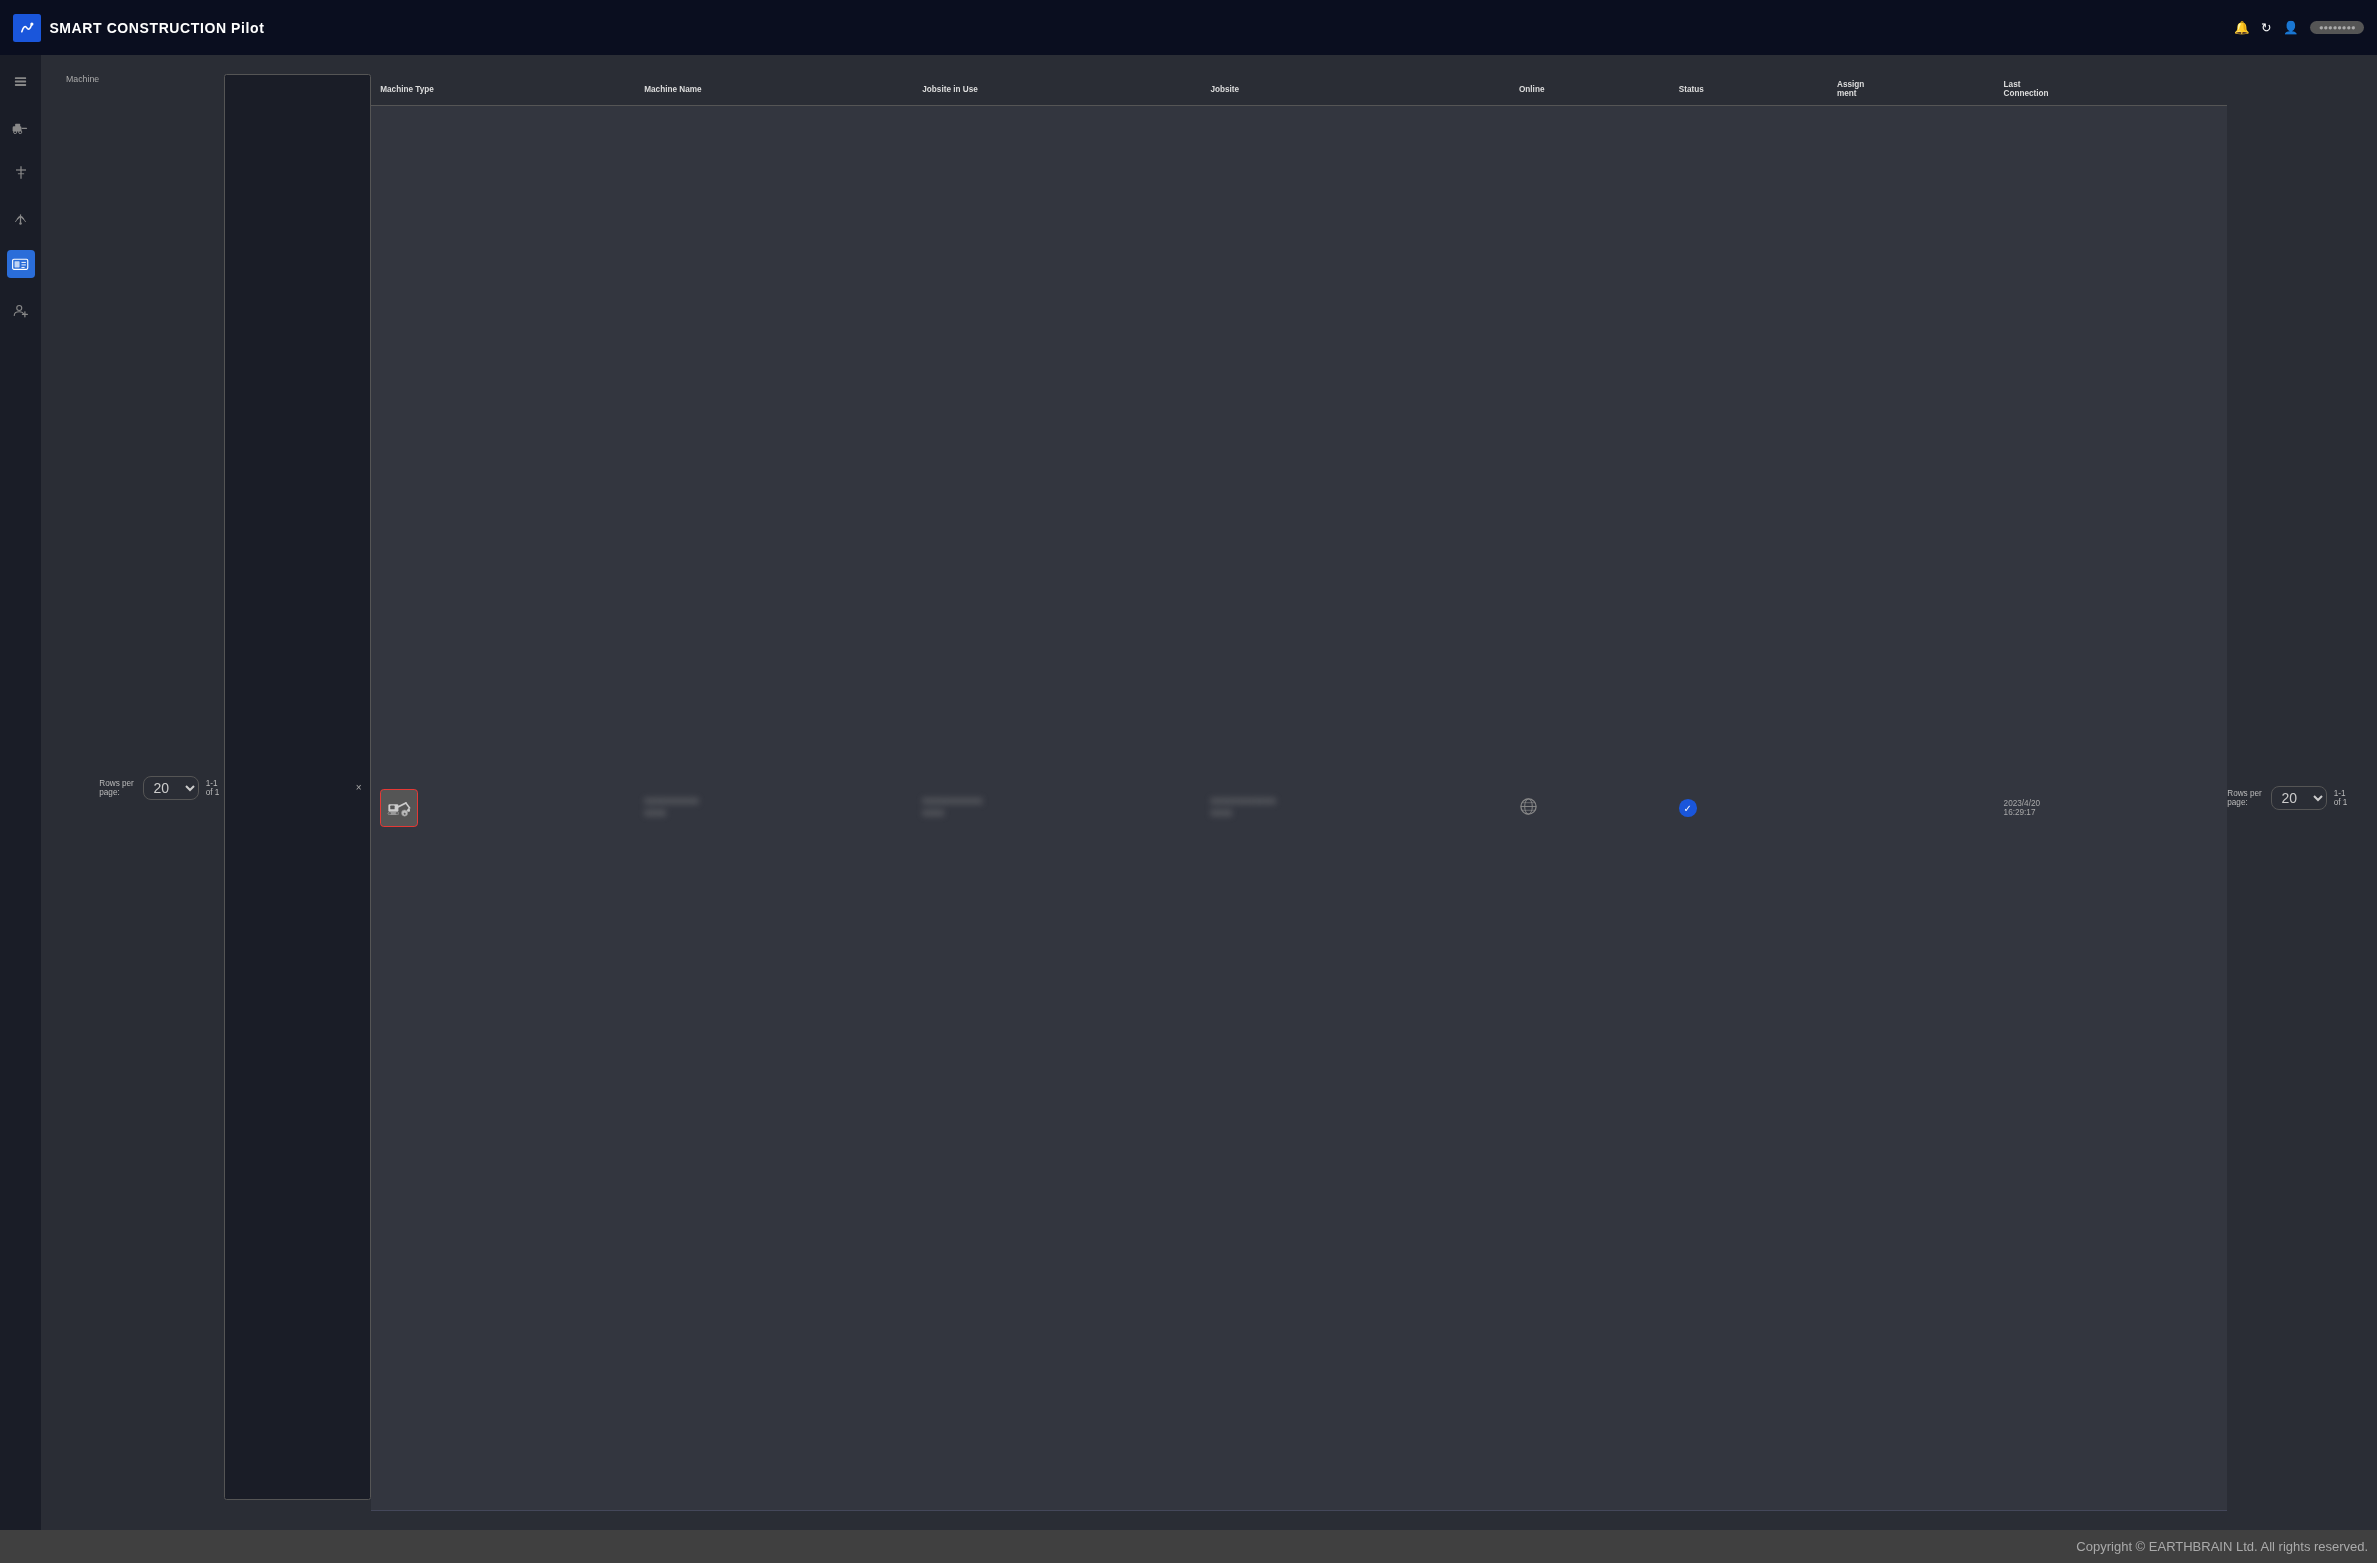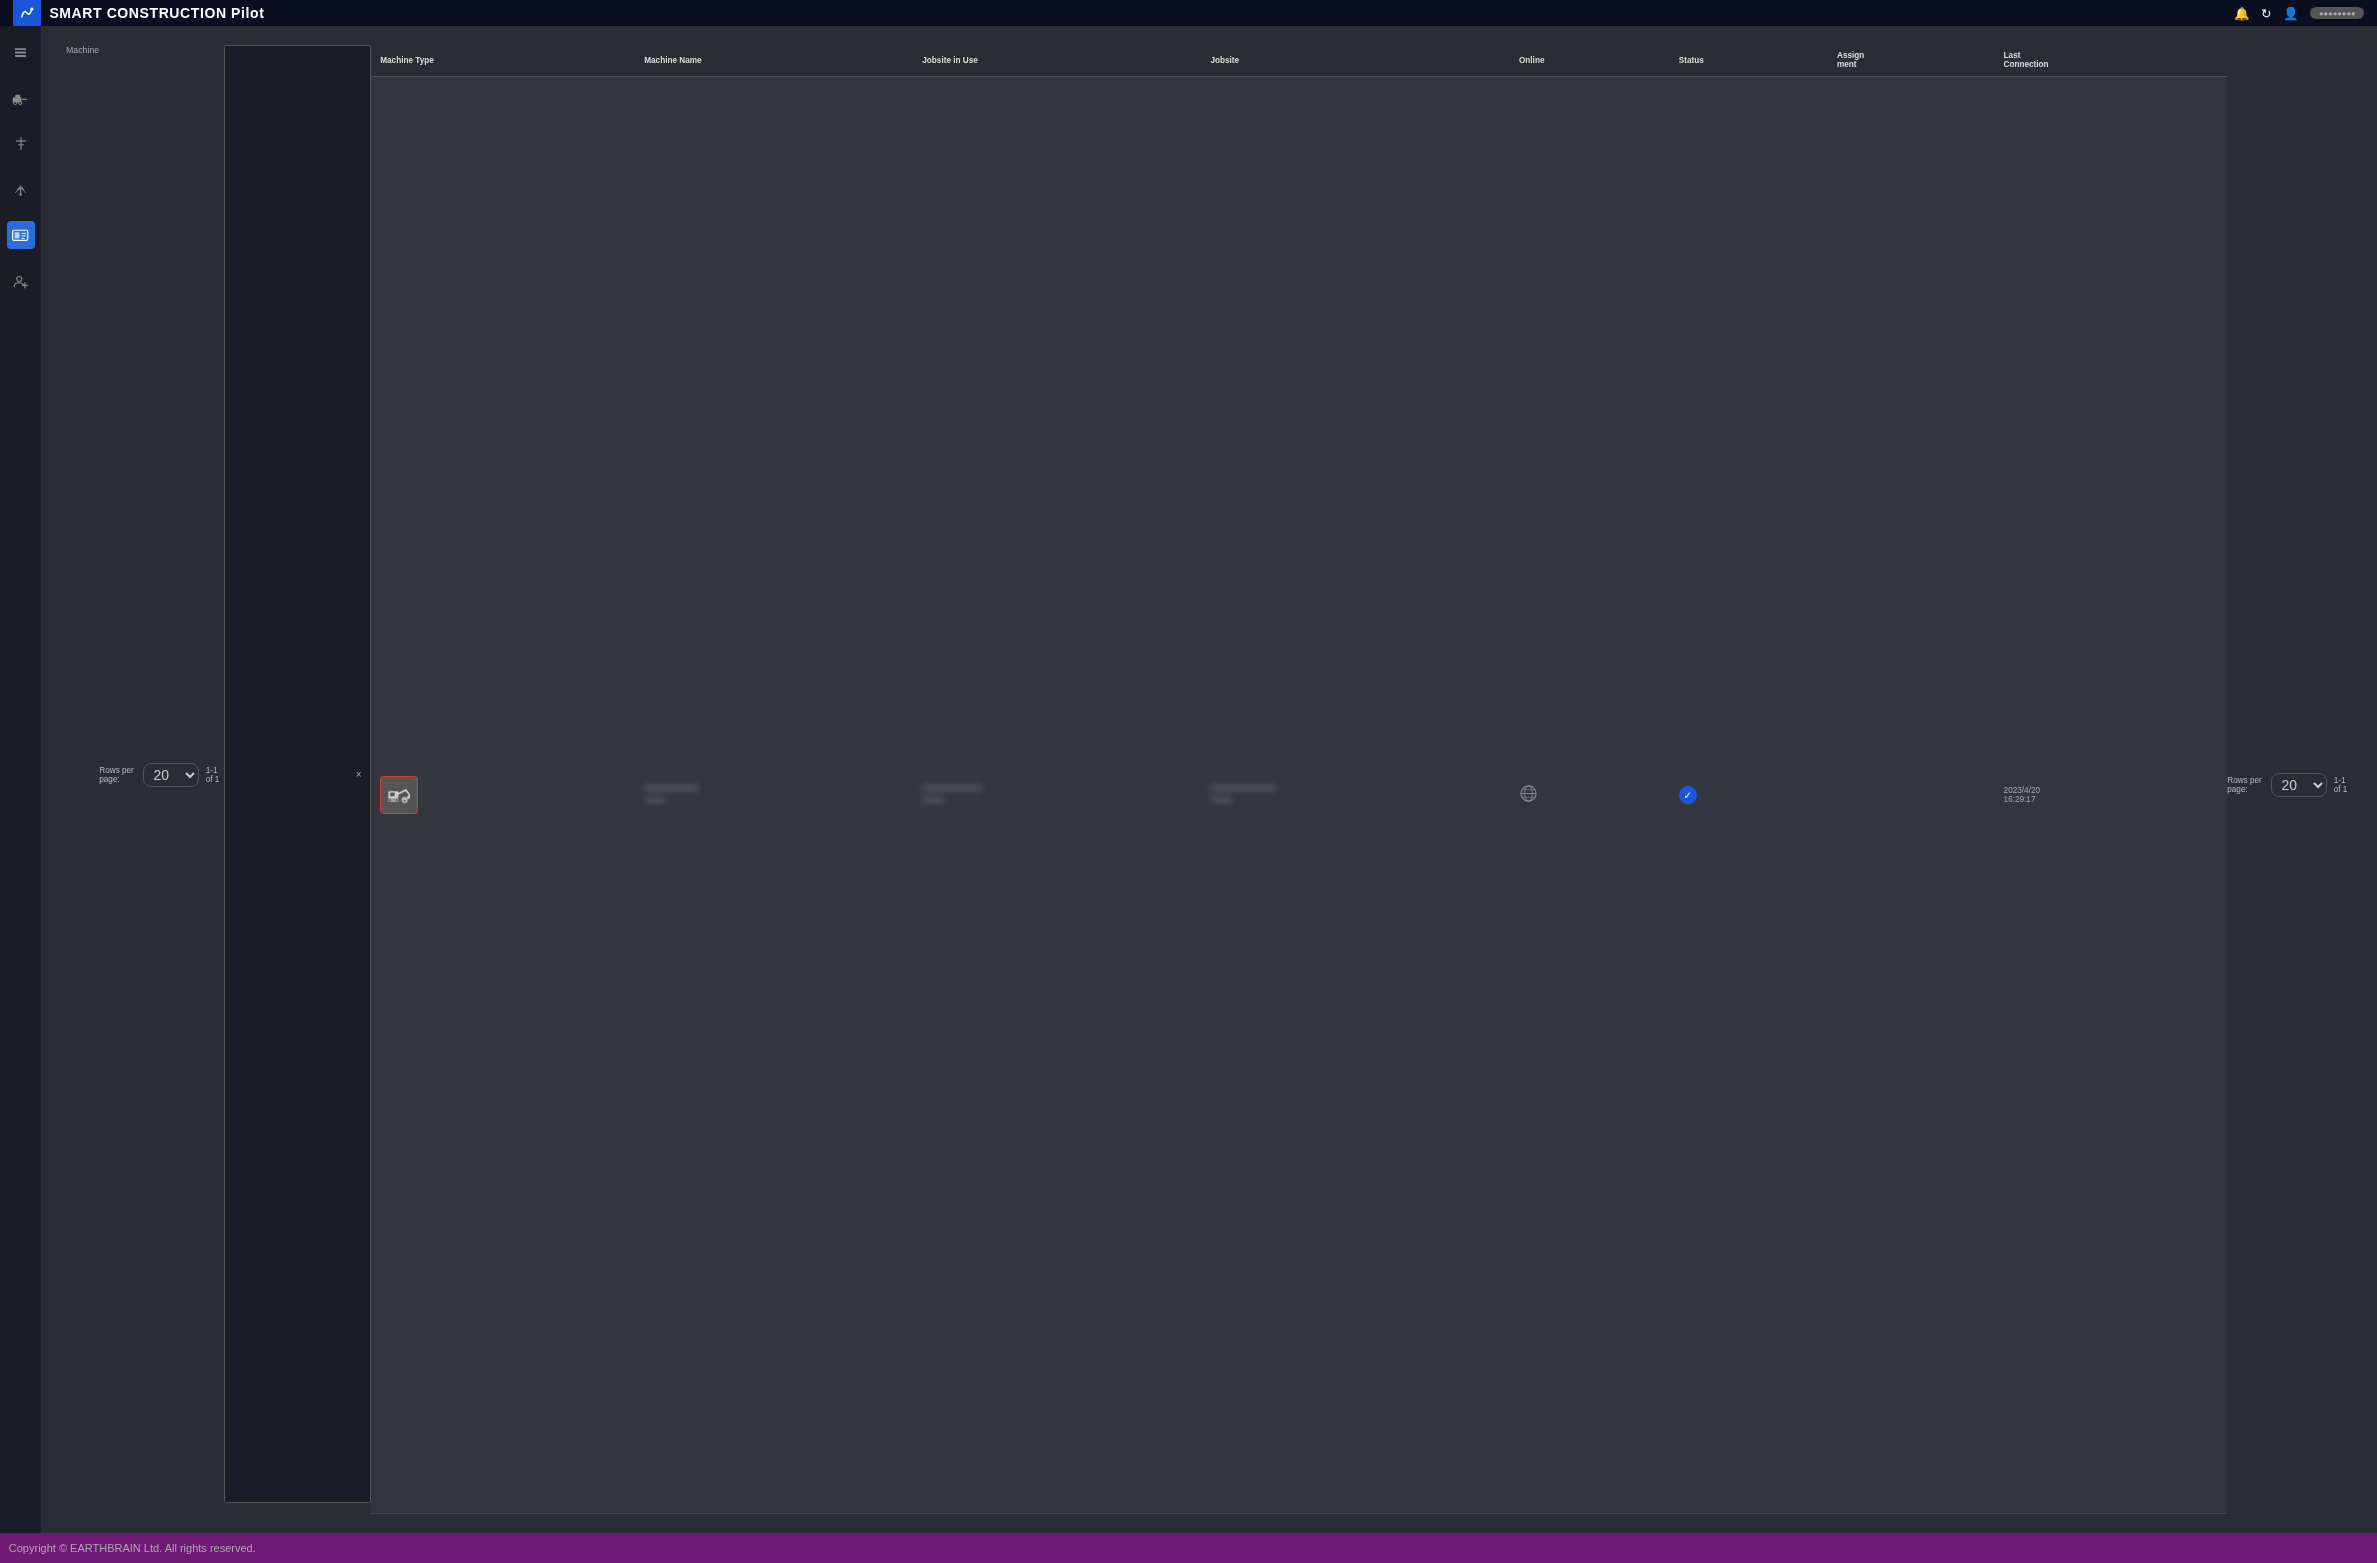--- a/index.html
+++ b/index.html
@@ -11,21 +11,21 @@
       display: flex;
       flex-direction: column;
     }
 
     
     .header {
       background: #0a0e1f;
       display: flex;
       align-items: center;
       padding: 0 12.6px;
-      height: 26px;
+      height: 55px;
       flex-shrink: 0;
     }
     .header-logo {
       background: #1a56db;
       width: 28px;
       height: 28px;
       display: flex;
       align-items: center;
       justify-content: center;
       border-radius: 2.5px;
@@ -226,24 +226,24 @@
       border-radius: 50%;
       display: flex;
       align-items: center;
       justify-content: center;
       color: white;
       font-size: 10px;
     }
 
     
     .footer {
-      background: #701a75;
-      text-align: left;
+      background: #404040;
+      text-align: right;
       padding: 8.8px;
-      font-size: 11px;
+      font-size: 13px;
       color: #aaa;
       flex-shrink: 0;
     }
 
     
     .table-controls-bottom {
       display: flex;
       justify-content: flex-end;
       align-items: center;
       margin-top: 10px;

